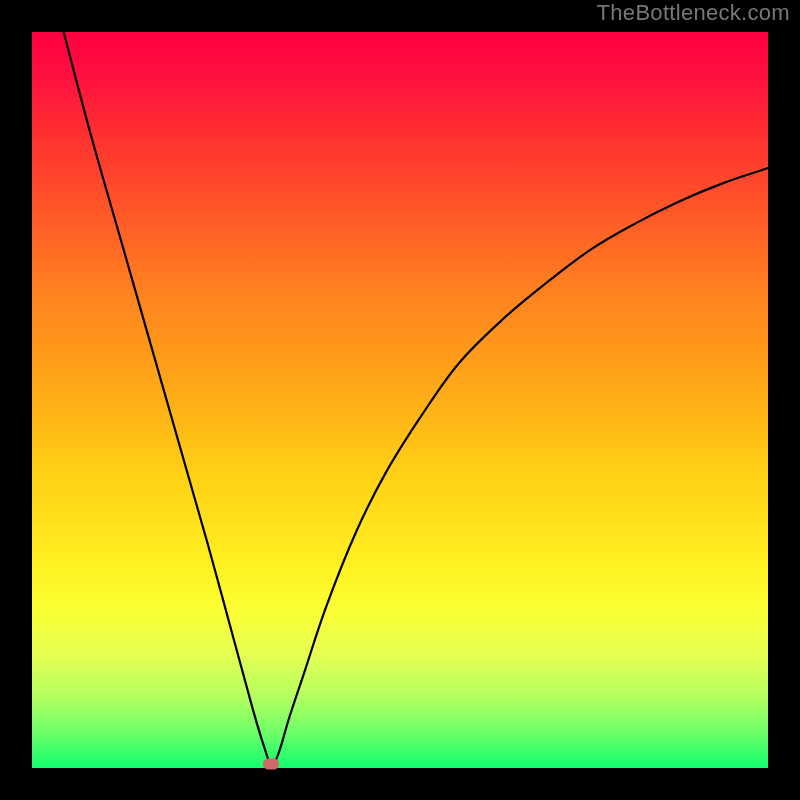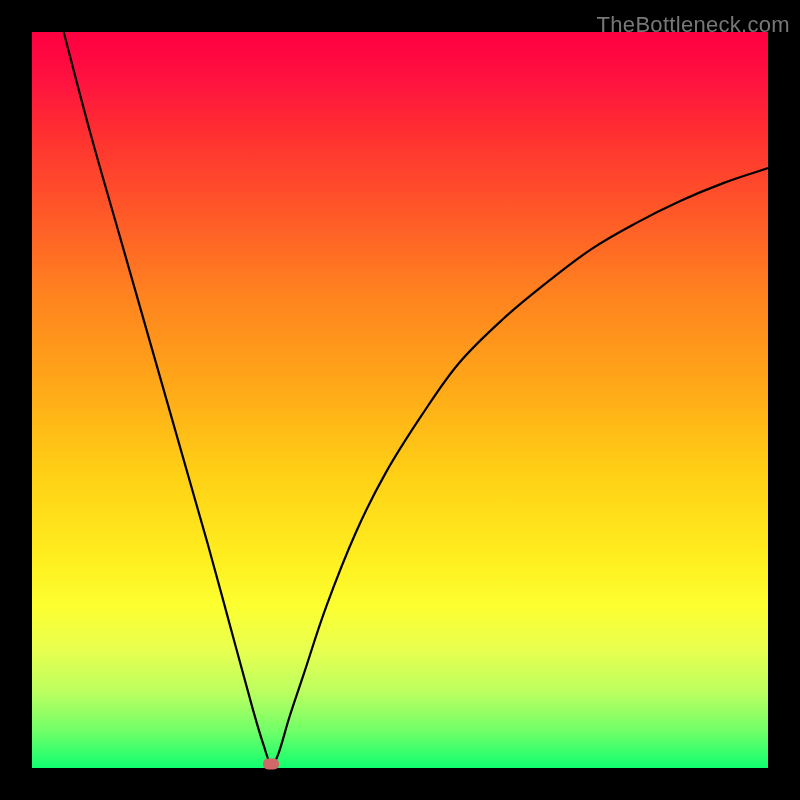--- a/index.html
+++ b/index.html
@@ -21,21 +21,21 @@
       #ffd015 60%,
       #fff020 72%,
       #fcff30 78%,
       #e8ff50 84%,
       #b8ff60 90%,
       #70ff68 95%,
       #10ff70 100%);
   }
   .watermark {
     position: absolute;
-    top: 12px;
+    top: 0;
     right: 10px;
     color: #777;
     font-size: 22px;
     letter-spacing: 0.3px;
     font-weight: 400;
     z-index: 5;
   }
   svg.curve {
     position: absolute;
     left: 0; top: 0;

